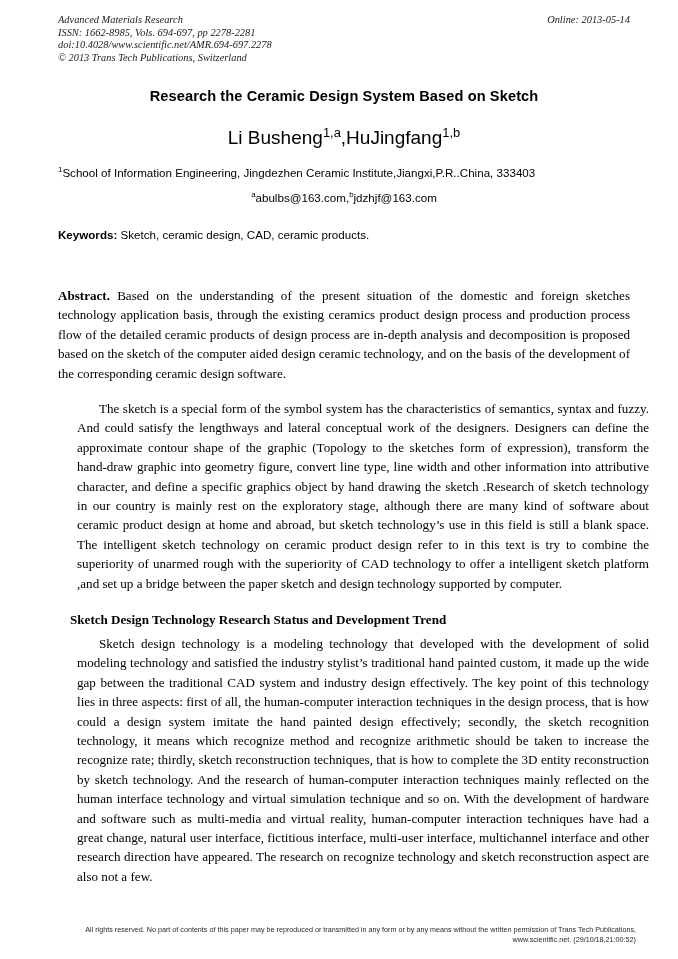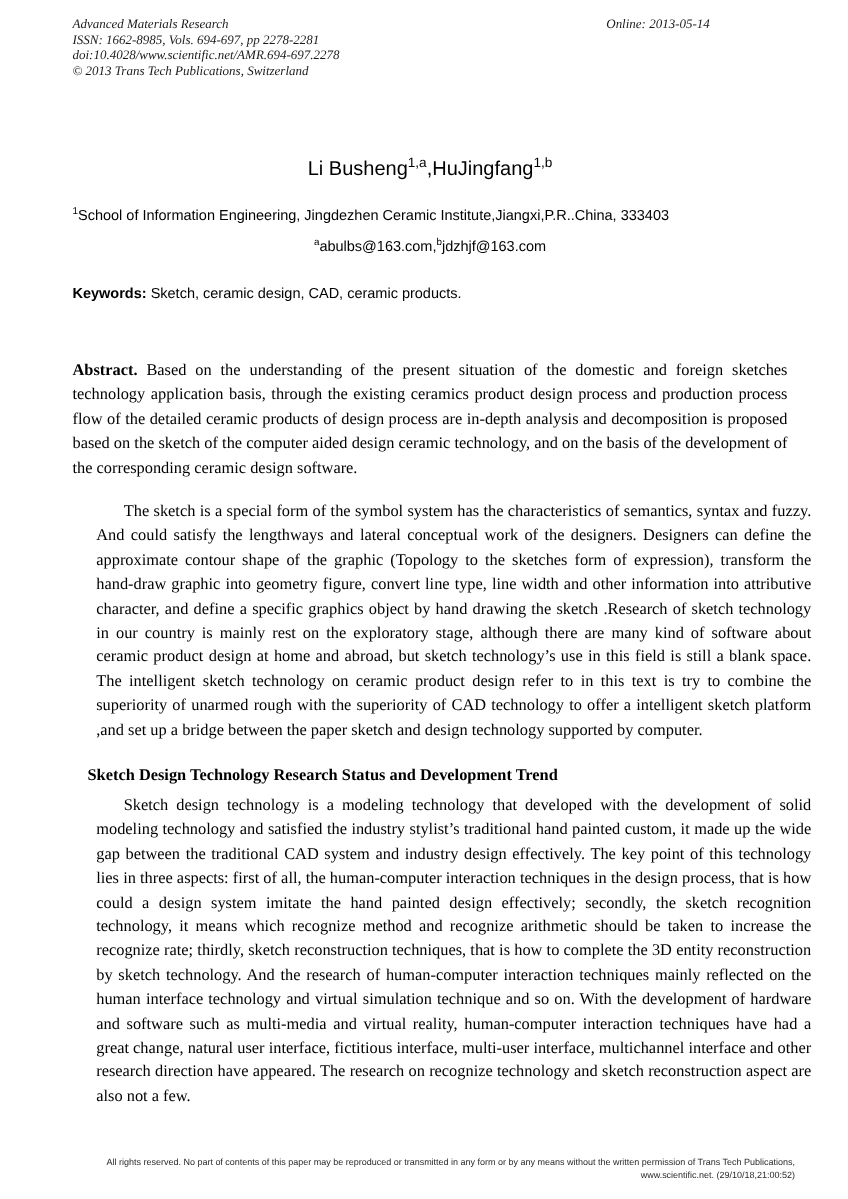--- a/index.html
+++ b/index.html
@@ -38,20 +38,21 @@
     font-size: 10.4px;
     line-height: 12.6px;
     color: #1a1a1a;
   }
   .journal-header .hdr-left {
     float: left;
     width: 420px;
   }
   .journal-header .hdr-right {
     float: right;
+    text-align: right;
     width: 145px;
   }
   .journal-header .clear { clear: both; }
   .hdr-line { white-space: nowrap; }
 
   
   .title {
     position: absolute;
     left: 58px;
     top: 88px;
@@ -63,21 +64,21 @@
     letter-spacing: 0.1px;
   }
 
   .authors {
     position: absolute;
     left: 58px;
     top: 127px;
     width: 572px;
     text-align: center;
     font-family: "Liberation Sans", sans-serif;
-    font-size: 16px;
+    font-size: 19px;
     font-weight: normal;
   }
 
   .affiliation {
     position: absolute;
     left: 58px;
     top: 166px;
     width: 572px;
     font-family: "Liberation Sans", sans-serif;
     font-size: 11.6px;
@@ -179,20 +180,21 @@
     <div class="hdr-right">Online: 2013-05-14</div>
     <div class="hdr-left">
       <div class="hdr-line">Advanced Materials Research</div>
       <div class="hdr-line">ISSN: 1662-8985, Vols. 694-697, pp 2278-2281</div>
       <div class="hdr-line">doi:10.4028/www.scientific.net/AMR.694-697.2278</div>
       <div class="hdr-line">© 2013 Trans Tech Publications, Switzerland</div>
     </div>
     <div class="clear"></div>
   </div>
 
+  <div class="title">Research the Ceramic Design System Based on Sketch</div>
 
   <div class="authors">
     <span>Li Busheng</span><sup>1,a</sup><span>,</span><span>HuJingfang</span><sup>1,b</sup>
   </div>
 
   <div class="affiliation">
     <sup>1</sup><span>School of Information Engineering, Jingdezhen Ceramic Institute,Jiangxi,P.R..China, 333403</span>
   </div>
 
   <div class="emails">

